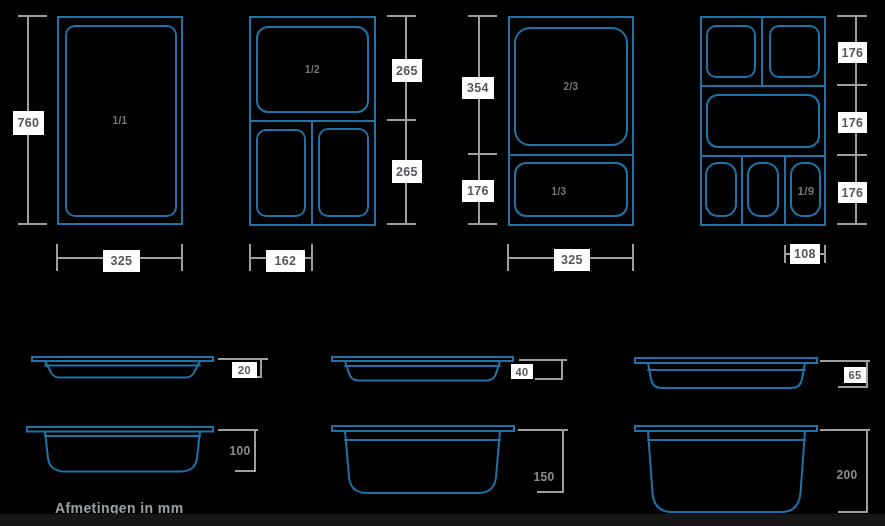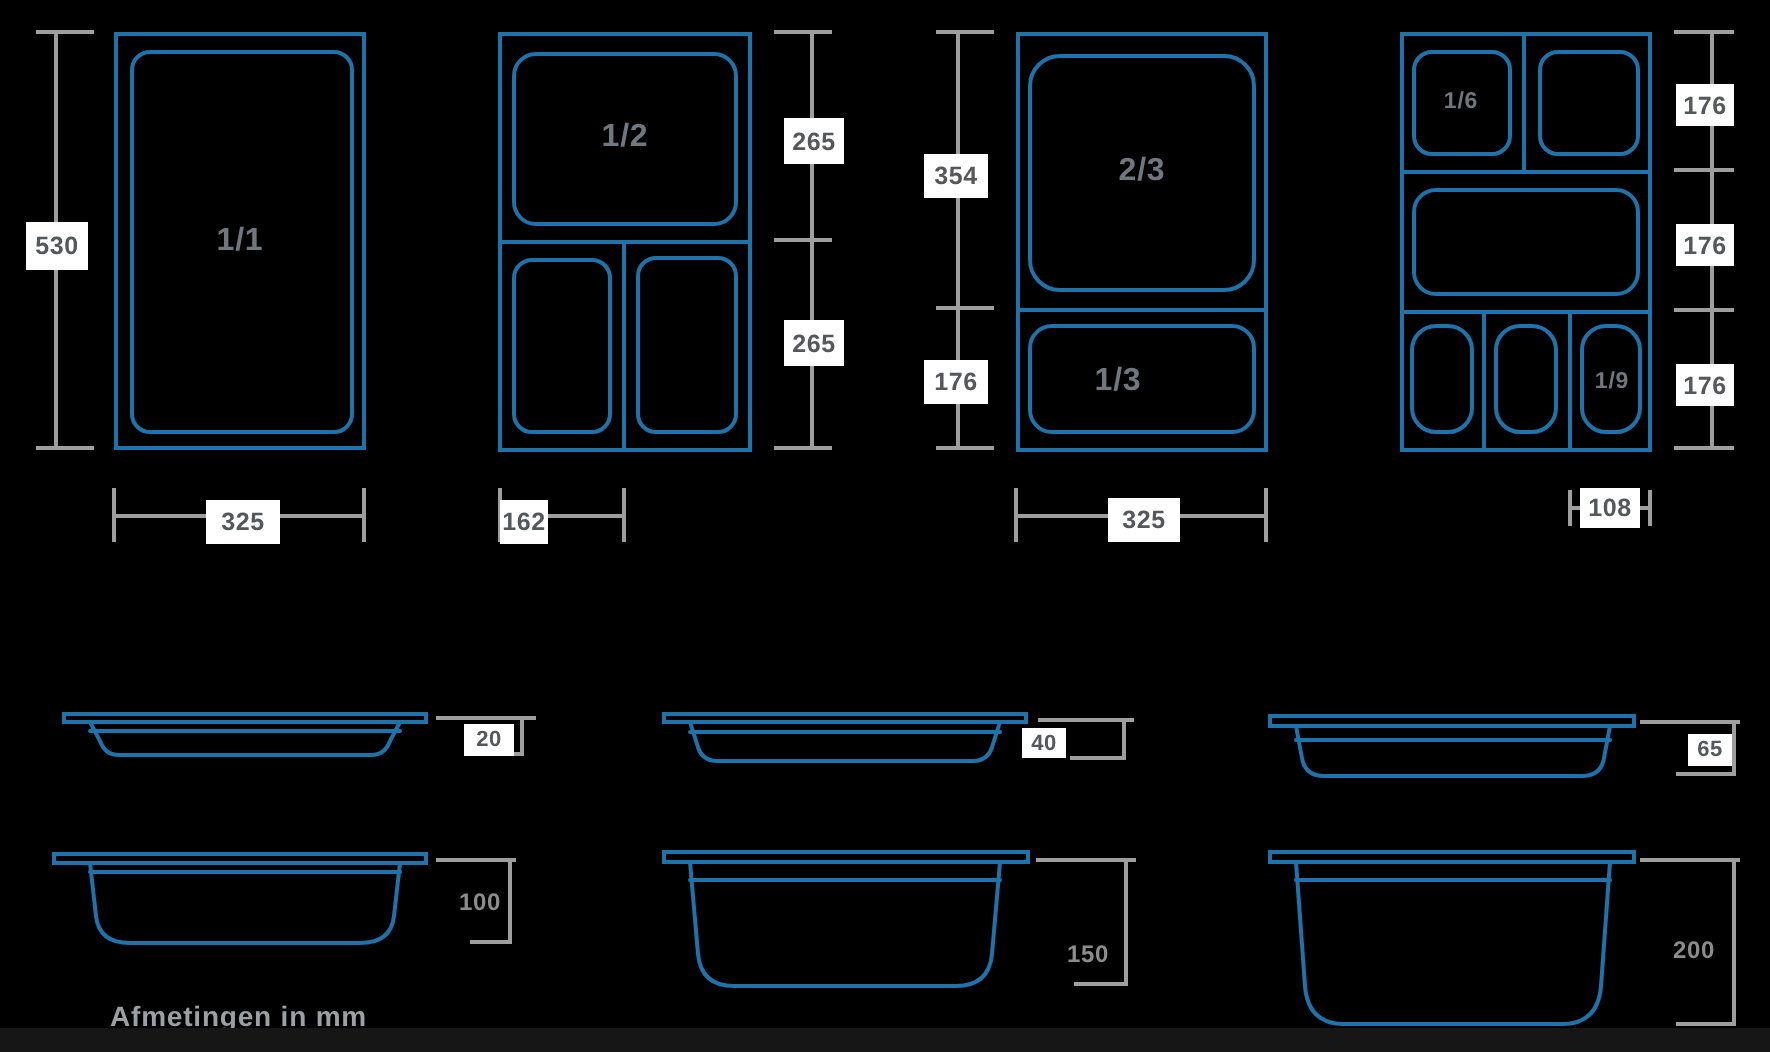--- a/index.html
+++ b/index.html
@@ -21,21 +21,21 @@
   }
   .dimbox.small{font-size:11px;}
   
   .graylabel{
     position:absolute;color:var(--depth-label-gray,#8c8c8c);display:flex;align-items:center;justify-content:center;
     font-size:12px;font-weight:700;letter-spacing:.3px;
   }
   
   .panlabel{
     position:absolute;color:var(--pan-label-text,#6f777e);display:flex;align-items:center;justify-content:center;
-    font-size:16px;font-weight:700;letter-spacing:.4px;pointer-events:none;
+    font-size:10px;font-weight:700;letter-spacing:.4px;pointer-events:none;
   }
   .footnote{
     position:absolute;color:var(--footnote-gray,#9aa0a3);font-size:14px;font-weight:700;letter-spacing:.4px;
   }
   .bottombar{position:absolute;background:var(--bottom-bar,#161616);}
   svg{position:absolute;overflow:visible;}
   svg .b{stroke:var(--pan-outline-blue,#1d73aa);stroke-width:2;fill:none;stroke-linecap:round;}
 </style>
 </head>
 <body>
@@ -45,42 +45,42 @@
   <div class="outer" style="left:57px;top:16px;width:126px;height:209px"></div>
   <div class="inner" style="left:65px;top:25px;width:112px;height:192px;border-radius:10px"></div>
 
   <div class="dl" style="left:27px;top:16px;width:2px;height:208px"></div>
   <div class="dl" style="left:18px;top:15px;width:29px;height:2px"></div>
   <div class="dl" style="left:18px;top:223px;width:29px;height:2px"></div>
   <div class="dl" style="left:57px;top:257px;width:126px;height:2px"></div>
   <div class="dl" style="left:56px;top:244px;width:2px;height:27px"></div>
   <div class="dl" style="left:181px;top:244px;width:2px;height:27px"></div>
 
-  <div class="dimbox" style="left:13px;top:111px;width:31px;height:24px">530</div>
+  <div class="dimbox" style="left:13px;top:111px;width:31px;height:24px">760</div>
   <div class="dimbox" style="left:103px;top:250px;width:37px;height:22px">325</div>
   <div class="panlabel" style="left:57px;top:16px;width:126px;height:209px">1/1</div>
 
   <div class="outer" style="left:249px;top:16px;width:127px;height:210px"></div>
   <div class="bluediv" style="left:251px;top:120px;width:123px;height:2px"></div>
   <div class="bluediv" style="left:311px;top:122px;width:2px;height:102px"></div>
   <div class="inner" style="left:256px;top:26px;width:113px;height:87px;border-radius:12px"></div>
   <div class="inner" style="left:256px;top:129px;width:50px;height:88px;border-radius:10px"></div>
   <div class="inner" style="left:318px;top:128px;width:51px;height:89px;border-radius:10px"></div>
 
   <div class="dl" style="left:405px;top:16px;width:2px;height:208px"></div>
   <div class="dl" style="left:387px;top:15px;width:29px;height:2px"></div>
   <div class="dl" style="left:387px;top:119px;width:29px;height:2px"></div>
   <div class="dl" style="left:387px;top:223px;width:29px;height:2px"></div>
   <div class="dl" style="left:250px;top:257px;width:62px;height:2px"></div>
   <div class="dl" style="left:249px;top:244px;width:2px;height:27px"></div>
   <div class="dl" style="left:311px;top:244px;width:2px;height:27px"></div>
 
   <div class="dimbox" style="left:392px;top:59px;width:30px;height:23px">265</div>
   <div class="dimbox" style="left:392px;top:160px;width:30px;height:23px">265</div>
-  <div class="dimbox" style="left:250px;top:250px;width:24px;height:22px">162</div>
+  <div class="dimbox" style="left:266px;top:250px;width:39px;height:22px">162</div>
   <div class="panlabel" style="left:249px;top:16px;width:127px;height:106px">1/2</div>
 
   <div class="outer" style="left:508px;top:16px;width:126px;height:210px"></div>
   <div class="bluediv" style="left:510px;top:154px;width:122px;height:2px"></div>
   <div class="inner" style="left:514px;top:27px;width:114px;height:119px;border-radius:16px"></div>
   <div class="inner" style="left:514px;top:162px;width:114px;height:55px;border-radius:12px"></div>
 
   <div class="dl" style="left:478px;top:16px;width:2px;height:208px"></div>
   <div class="dl" style="left:468px;top:15px;width:29px;height:2px"></div>
   <div class="dl" style="left:468px;top:153px;width:29px;height:2px"></div>
@@ -114,21 +114,20 @@
   <div class="dl" style="left:837px;top:154px;width:30px;height:2px"></div>
   <div class="dl" style="left:837px;top:223px;width:30px;height:2px"></div>
   <div class="dl" style="left:785px;top:253px;width:41px;height:2px"></div>
   <div class="dl" style="left:784px;top:245px;width:2px;height:18px"></div>
   <div class="dl" style="left:824px;top:245px;width:2px;height:18px"></div>
 
   <div class="dimbox" style="left:838px;top:42px;width:29px;height:21px">176</div>
   <div class="dimbox" style="left:838px;top:112px;width:29px;height:21px">176</div>
   <div class="dimbox" style="left:838px;top:182px;width:29px;height:21px">176</div>
   <div class="dimbox" style="left:790px;top:244px;width:30px;height:20px">108</div>
-  <div class="panlabel" style="left:700px;top:16px;width:61px;height:69px;font-size:11.5px">1/6</div>
   <div class="panlabel" style="left:786px;top:155px;width:40px;height:71px;font-size:11.5px">1/9</div>
 
   <svg style="left:30px;top:354px" width="186" height="30" viewBox="0 0 186 30">
     <rect class="b" x="2" y="3" width="181" height="4"></rect>
     <path class="b" d="M 15 7 L 20 16.5 Q 22.5 23.5 29.5 23.5 L 155.5 23.5 Q 162.5 23.5 165 16.5 L 170 7"></path>
     <path class="b" d="M 15 11.5 L 170 11.5"></path>
   </svg>
   <div class="dl" style="left:218px;top:358px;width:50px;height:2px"></div>
   <div class="dl" style="left:260px;top:358px;width:2px;height:20px"></div>
   <div class="dl" style="left:236px;top:376px;width:26px;height:2px"></div>

